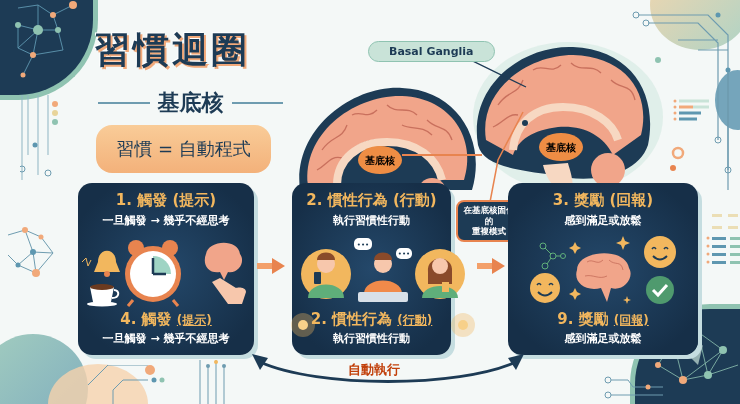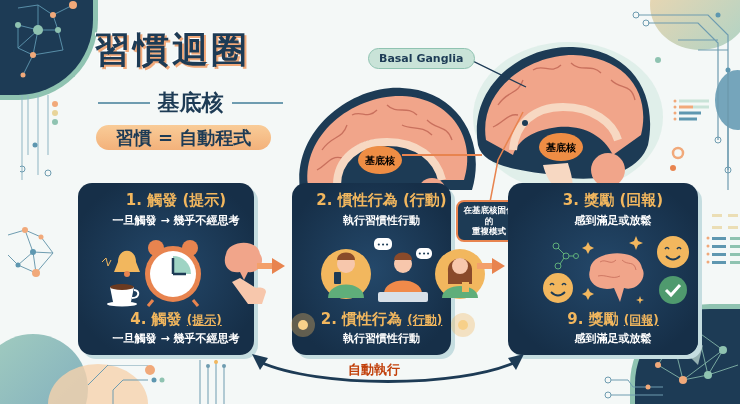--- a/index.html
+++ b/index.html
@@ -14,30 +14,30 @@
   .blob-bl2 { left: 40px; bottom: -40px; width: 100px; height: 80px; border-radius: 50%; background: #f6d2ad; opacity: .8;}
   .circle-tr { right: -10px; top: -40px; width: 100px; height: 90px; border-radius: 50%; background: linear-gradient(135deg,#f4c88e,#8fc3b1); opacity: .7;}
   .circle-r { right: -20px; top: 70px; width: 45px; height: 60px; border-radius: 50%; background: #5e97b0; opacity: .85;}
   .net svg { display: block; }
 
   
   .title { left: 86px; top: 26px; font-size: 36px; font-weight: bold; color: #1d3b55; letter-spacing: 3px; text-shadow: 2px 2px 0 #f1a97a, -1px -1px 0 #fff; }
   .subtitle-wrap { left: 90px; top: 88px; width: 185px; display: flex; align-items: center; gap: 8px; }
   .subtitle-wrap .line { flex: 1; height: 2px; background: #6e9cb0; }
   .subtitle { font-size: 22px; font-weight: bold; color: #1d3b55; }
-  .pill { left: 88px; top: 125px; width: 175px; height: 25px; border-radius: 16px; background: linear-gradient(#f9cc98,#f3b17a); display: flex; align-items: center; justify-content: center; font-size: 18px; font-weight: bold; color: #1d3b55; }
+  .pill { left: 88px; top: 125px; width: 175px; height: 48px; border-radius: 16px; background: linear-gradient(#f9cc98,#f3b17a); display: flex; align-items: center; justify-content: center; font-size: 18px; font-weight: normal; color: #1d3b55; }
 
   
   .brain1 { left: 284px; top: 80px; width: 190px; height: 120px; }
   .brain2 { left: 465px; top: 35px; width: 190px; height: 155px; }
-  .bg-label { left: 360px; top: 48px; padding: 3px 10px; border-radius: 12px; background: #c9e3d8; border: 1px solid #8fc3b1; font-size: 11px; font-weight: bold; color: #1d3b55; text-align: right; }
+  .bg-label { left: 360px; top: 41px; padding: 3px 20px; border-radius: 12px; background: #c9e3d8; border: 1px solid #8fc3b1; font-size: 11px; font-weight: bold; color: #1d3b55; text-align: right; }
   .node-label { font-size: 10px; font-weight: bold; color: #1d3b55; }
 
   
-  .card { top: 183px; height: 172px; background: radial-gradient(ellipse at center,#24486a 0%,#162f48 80%); border-radius: 14px; box-shadow: 4px 4px 0 #c5dde0; color: #fff; text-align: center; padding-left: 20px; }
+  .card { top: 183px; height: 172px; background: radial-gradient(ellipse at center,#24486a 0%,#162f48 80%); border-radius: 14px; box-shadow: 4px 4px 0 #c5dde0; color: #fff; text-align: center; }
   .card1 { left: 70px; width: 176px; }
   .card2 { left: 284px; width: 159px; }
   .card3 { left: 500px; width: 190px; }
   .card-h { font-size: 15px; font-weight: bold; color: #f2b75e; margin-top: 8px; }
   .card-s { font-size: 11px; font-weight: bold; color: #fff; margin-top: 3px; }
   .card-icons { height: 78px; position: relative; margin-top: 4px; }
   .card-h2 { font-size: 15px; font-weight: bold; color: #f2b75e; }
   .card-h2 small { font-size: 12px; text-decoration: underline; }
   .card-s2 { font-size: 11px; font-weight: bold; color: #fff; margin-top: 2px; }
 

